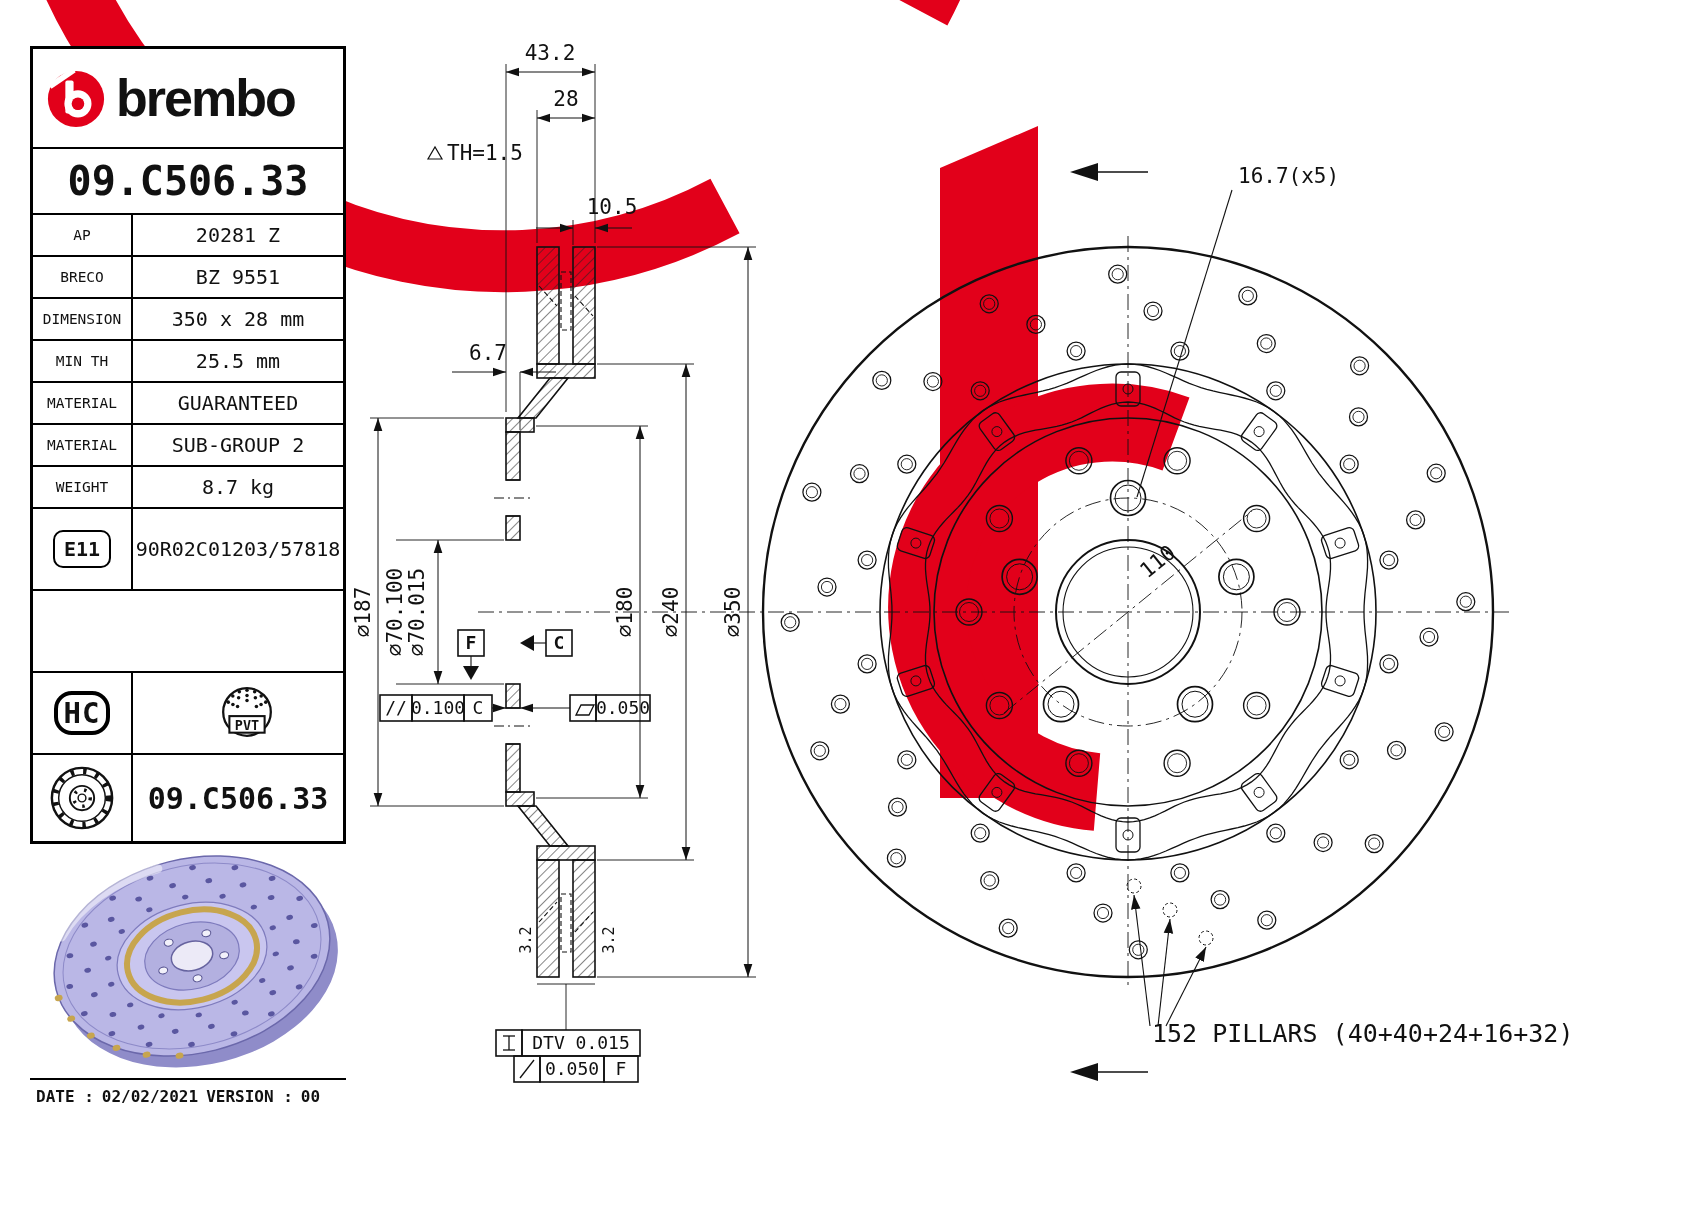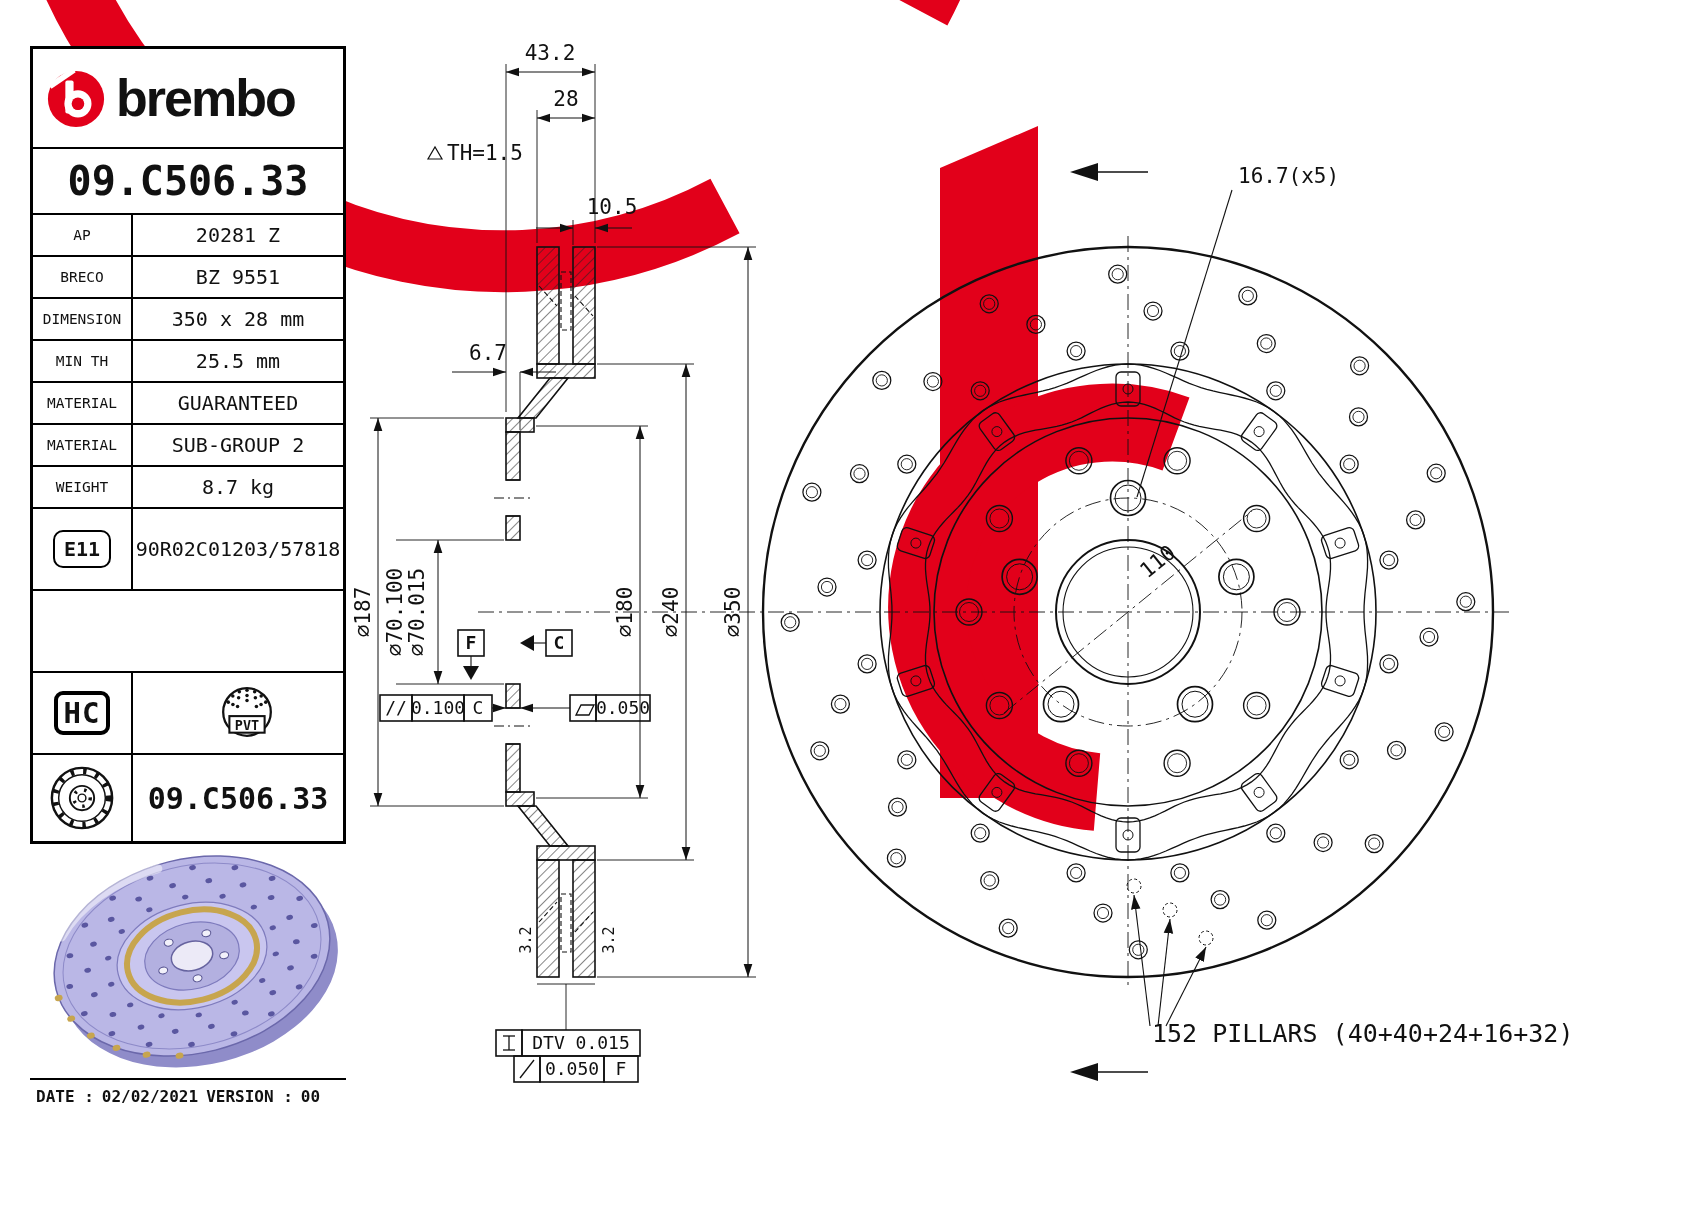--- a/index.html
+++ b/index.html
@@ -22,21 +22,21 @@
   .brand-text{font-family:"Liberation Sans","DejaVu Sans",sans-serif;font-weight:bold;font-size:52px;letter-spacing:-2px;line-height:1}
   .part-cell{height:66px;border-top:2px solid #000;display:flex;align-items:center;justify-content:center;font-size:40px;font-weight:bold;letter-spacing:0}
   .srow{display:flex;border-top:2px solid #000;height:42px}
   .srow .lbl{width:100px;border-right:2px solid #000;display:flex;align-items:center;justify-content:center;font-size:14.5px;text-align:center}
   .srow .val{flex:1;display:flex;align-items:center;justify-content:center;font-size:20px;white-space:pre}
   .row-e11{height:82px}
   .row-e11 .val{flex-direction:row;font-size:20px;line-height:1.35}
   .e11badge{border:2.5px solid #000;border-radius:10px;padding:5px 9px;font-size:20px;font-weight:bold}
   .row-empty{height:82px;border-top:2px solid #000}
   .row-badges{height:82px}
-  .hcbadge{border:4px solid #000;border-radius:9px;padding:1px 6px;font-size:29px;font-weight:bold;letter-spacing:1px}
+  .hcbadge{border:4px solid #000;border-radius:18px;padding:1px 6px;font-size:29px;font-weight:bold;letter-spacing:1px}
   .row-disc{height:88px}
   .row-disc .val{font-size:30px;font-weight:bold}
   .disc3d-wrap{position:absolute;left:38px;top:838px;width:304px;height:240px}
   .footer-line{position:absolute;left:30px;top:1078px;width:316px;border-top:2.5px solid #000;padding:7px 0 0 6px;font-size:16px;font-weight:bold;white-space:pre}
   .footer-line span{margin-right:8px}
 </style>
 </head>
 <body>
 
 <div class="page">

